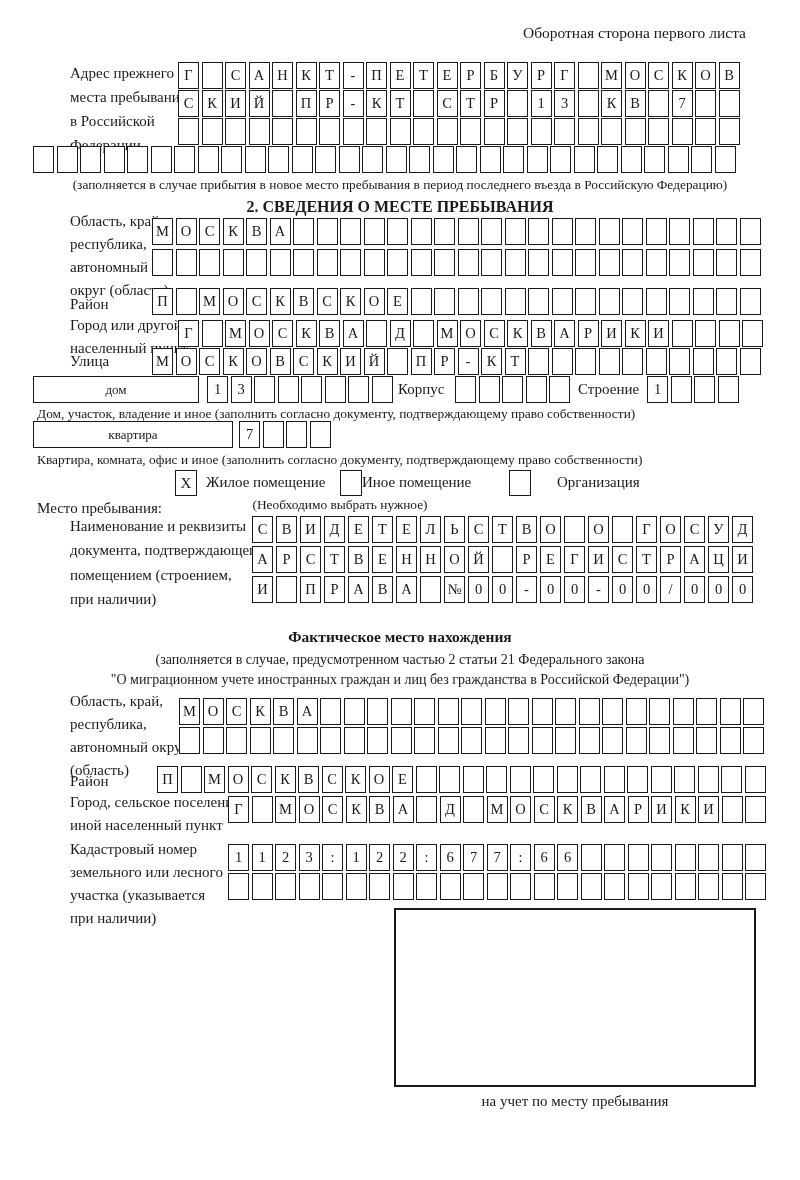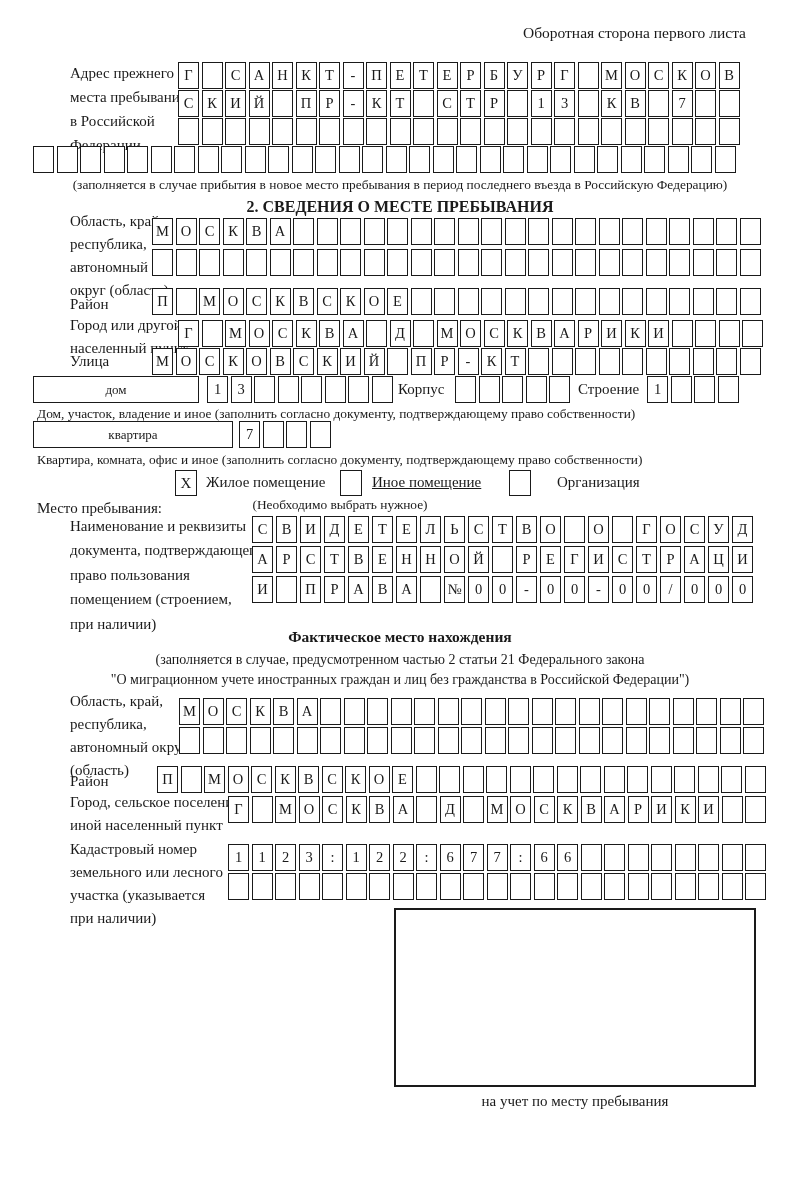--- a/index.html
+++ b/index.html
@@ -348,29 +348,28 @@
     <span class="cell"></span>
     <span class="cell"></span>
     <span class="cell"></span>
   </div>
 <div class="note" style="left:37px;top:452px;">Квартира, комната, офис и иное (заполнить согласно документу, подтверждающему право собственности)</div>
 
 <div class="lbl" style="left:37px;top:500px;">Место пребывания:</div>
 <div class="checkbox" style="left:175px;top:470px;">X</div>
 <div class="lbl" style="left:206px;top:474px;">Жилое помещение</div>
 <div class="checkbox" style="left:340px;top:470px;"></div>
-<div class="lbl" style="left:372px;top:474px;text-decoration:underline;">Иное помещение</div>
+<div class="lbl" style="left:362px;top:474px;">Иное помещение</div>
 <div class="checkbox" style="left:509px;top:470px;"></div>
 <div class="lbl" style="left:557px;top:474px;">Организация</div>
 <div class="note" style="left:180px;top:497px;width:320px;text-align:center;">(Необходимо выбрать нужное)</div>
 
 <div class="lblblock" style="left:70px;top:514px;line-height:24.4px;">
   <div>Наименование и реквизиты</div>
   <div>документа, подтверждающего</div>
-  <div>право пользования</div>
   <div>помещением (строением,</div>
   <div>при наличии)</div>
 </div>
 <div class="cellrow" style="left:252px;top:516px;gap:3px;">
     <span class="cell">С</span>
     <span class="cell">В</span>
     <span class="cell">И</span>
     <span class="cell">Д</span>
     <span class="cell">Е</span>
     <span class="cell">Т</span>

